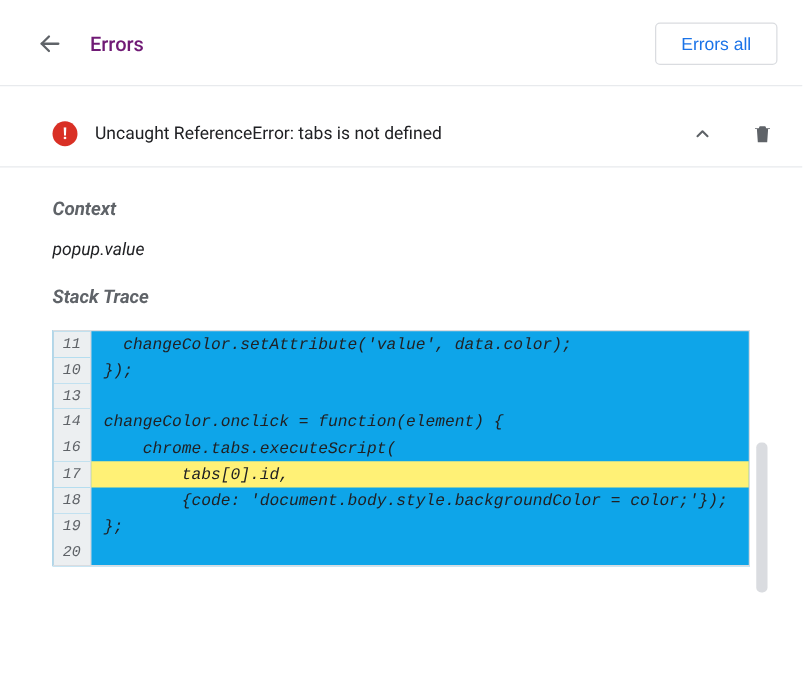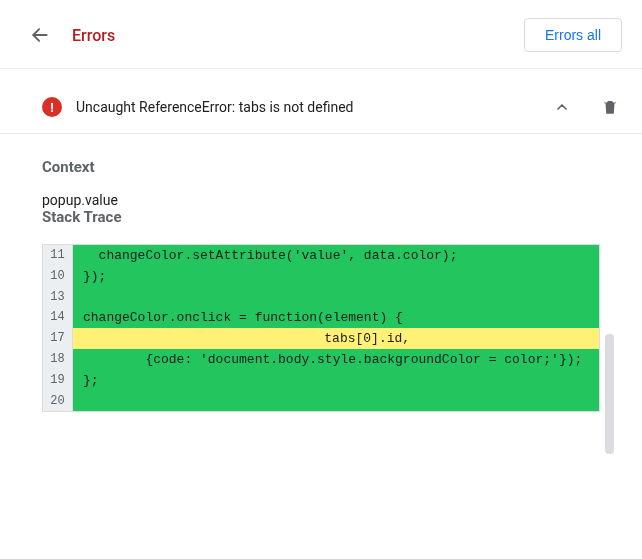--- a/index.html
+++ b/index.html
@@ -28,21 +28,21 @@
       display: flex;
       align-items: center;
       justify-content: center;
       cursor: pointer;
       color: #5f6368;
       margin-right: 20px;
     }
     .header-title {
       font-size: 16px;
       font-weight: 500;
-      color: #b91c1c;
+      color: #701a75;
       flex: 1;
     }
     .clear-all-button {
       border: 1px solid #dadce0;
       border-radius: 4px;
       padding: 8px 20px;
       font-size: 14px;
       color: #1a73e8;
       background: #fff;
       cursor: pointer;
@@ -88,54 +88,56 @@
       height: 24px;
       display: flex;
       align-items: center;
       justify-content: center;
       color: #5f6368;
       cursor: pointer;
       margin-left: 24px;
     }
     .details {
       padding: 12px 42px 16px 42px;
+      font-style: italic;
     }
     .section-heading {
       font-size: 15px;
       font-weight: 700;
       color: #5f6368;
       margin-top: 12px;
     }
     .context-value {
       font-size: 14px;
       color: #202124;
       margin-top: 16px;
     }
     .stack-trace-heading {
       font-size: 15px;
       font-weight: 700;
       color: #5f6368;
+      margin-top: 20px;
     }
     .trace-location {
       background: #cfe2ff;
       padding: 10px 14px;
       margin-top: 16px;
       font-family: "Courier New", Courier, monospace;
       font-size: 13px;
       color: #202124;
     }
     .code-viewer-wrapper {
       position: relative;
       margin-top: 18px;
     }
     .code-viewer {
       border: 1px solid #dadce0;
       font-family: "Courier New", Courier, monospace;
       font-size: 13px;
-      background: #22c55e;
+      background: #0ea5e9;
     }
     .code-line {
       display: flex;
       align-items: stretch;
     }
     .gutter {
       width: 30px;
       background: #eceff1;
       color: #5f6368;
       text-align: center;
@@ -144,21 +146,20 @@
       font-size: 12px;
       flex-shrink: 0;
     }
     .code-content {
       padding: 3px 10px;
       white-space: pre;
       flex: 1;
     }
     .highlight-line {
       background: #fff176;
-      text-align: center;
     }
     .fake-scrollbar {
       position: absolute;
       right: -14px;
       top: 90px;
       width: 9px;
       height: 120px;
       background: #dadce0;
       border-radius: 4px;
     }
@@ -211,20 +212,24 @@
         </div>
         <div class="code-line">
           <div class="gutter">13</div>
           <div class="code-content"></div>
         </div>
         <div class="code-line">
           <div class="gutter">14</div>
           <div class="code-content">changeColor.onclick = function(element) {</div>
         </div>
         <div class="code-line">
+          <div class="gutter">16</div>
+          <div class="code-content">    chrome.tabs.executeScript(</div>
+        </div>
+        <div class="code-line">
           <div class="gutter">17</div>
           <div class="code-content highlight-line">        tabs[0].id,</div>
         </div>
         <div class="code-line">
           <div class="gutter">18</div>
           <div class="code-content">        {code: 'document.body.style.backgroundColor = color;'});</div>
         </div>
         <div class="code-line">
           <div class="gutter">19</div>
           <div class="code-content">};</div>

